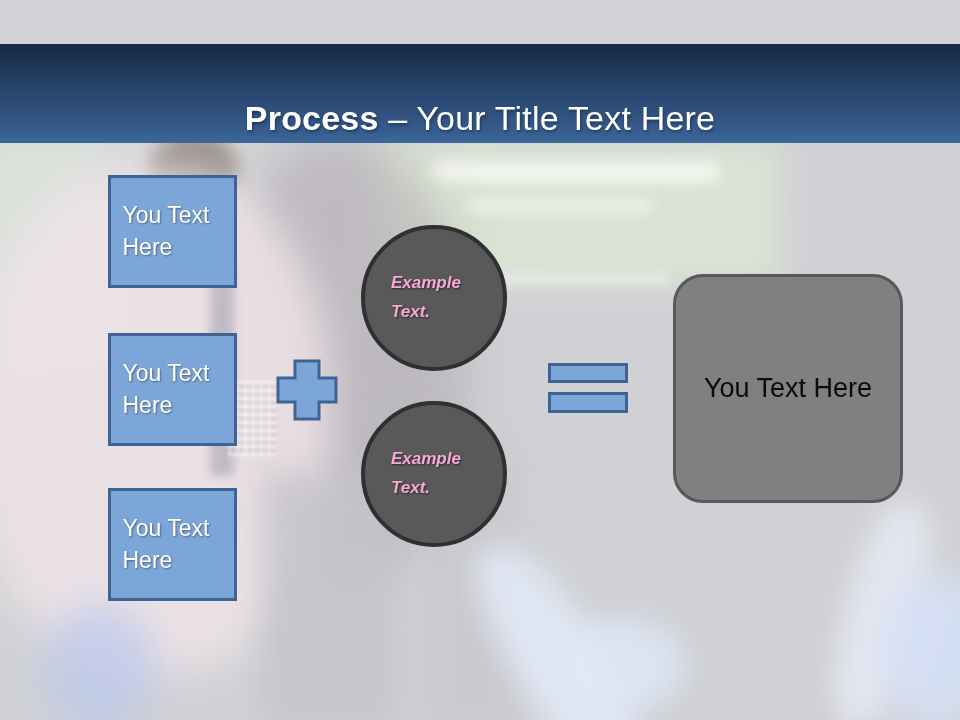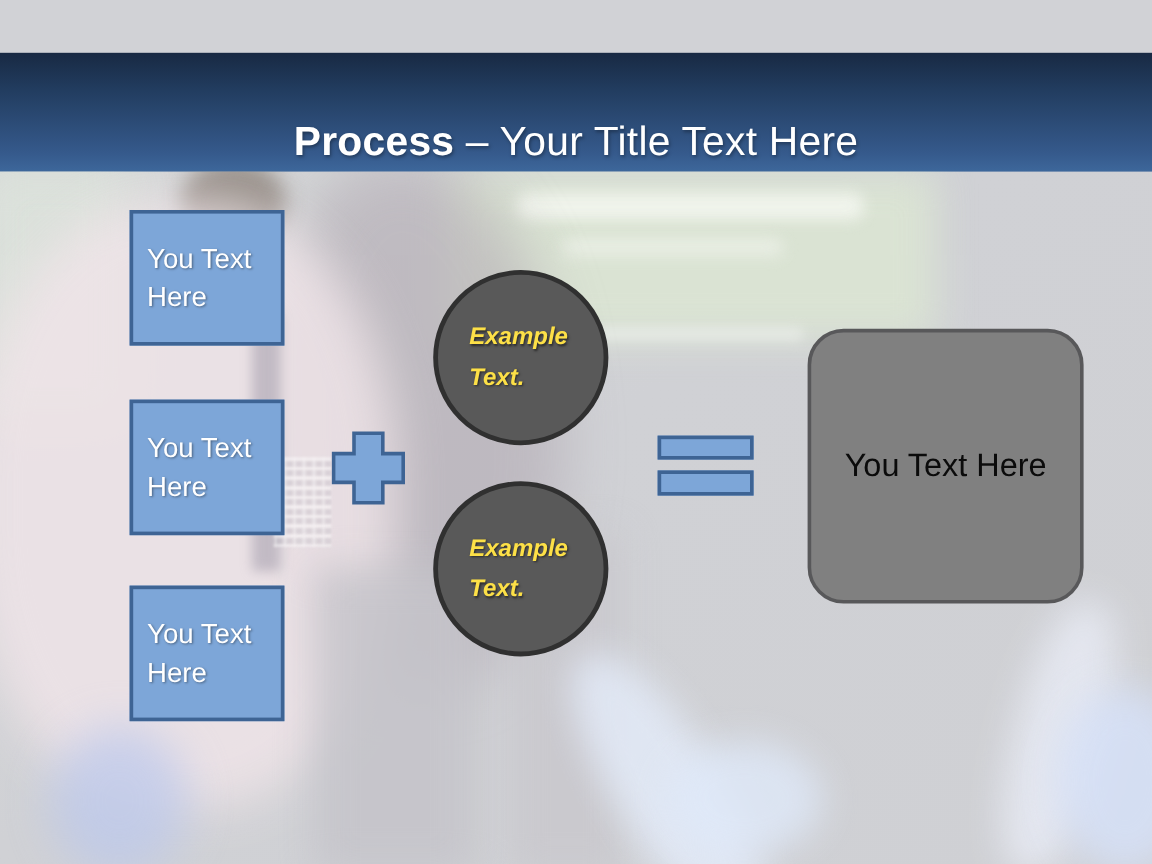--- a/index.html
+++ b/index.html
@@ -54,21 +54,21 @@
     text-shadow:1px 1px 2px rgba(0,0,0,.4);
   }
   .inbox .lbl{width:100px;}
   .inbox1{top:175px;} .inbox2{top:333px;} .inbox3{top:488px;}
 
   .plus-wrap{position:absolute;left:276px;top:359px;width:62px;height:62px;}
 
   .circle{
     width:146px;height:146px;left:361px;border-radius:50%;
     background:#595959;border:4px solid #303030;
-    color:#fde047;font-size:20px;font-weight:bold;font-style:italic;line-height:1.7;
+    color:#f9a8d4;font-size:17px;font-weight:bold;font-style:italic;line-height:1.7;
     text-shadow:1px 1px 2px rgba(0,0,0,.55);
   }
   .circle .lbl{width:86px;}
   .circle1{top:225px;} .circle2{top:401px;}
 
   .equals{position:absolute;left:548px;top:363px;width:80px;}
   .equals .bar{box-sizing:border-box;width:80px;height:20px;background:#7da6d8;border:3px solid #3e6494;}
   .equals .bar + .bar{margin-top:9px;height:21px;}
 
   .result{

